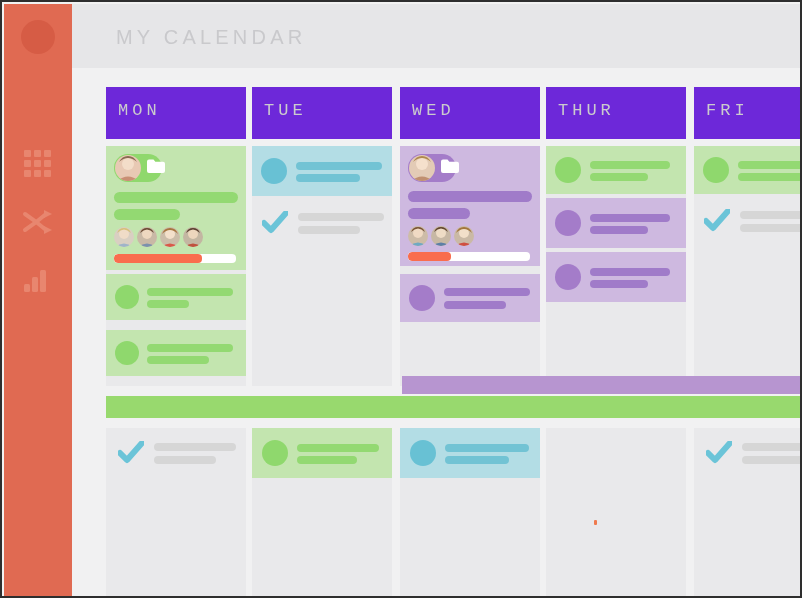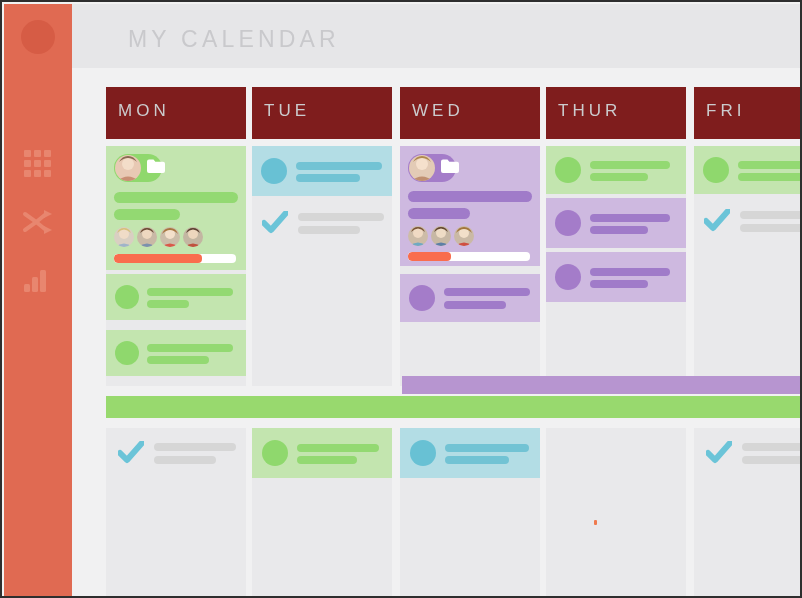--- a/index.html
+++ b/index.html
@@ -46,22 +46,22 @@
 
   
   .topbar {
     position: absolute;
     left: 70px; top: 2px;
     width: 730px; height: 64px;
     background: #e6e6e8;
   }
   .topbar-title {
     position: absolute;
-    left: 56px; top: 22px;
-    font-size: 23px;
+    left: 44px; top: 22px;
+    font-size: 20px;
     letter-spacing: 4.2px;
     color: #c9c9cc;
     font-weight: 400;
     text-align: center;
   }
 
   
   .board {
     position: absolute;
     left: 70px; top: 66px;
@@ -78,21 +78,22 @@
   .col-1 { left: 180px; }
   .col-2 { left: 328px; }
   .col-3 { left: 474px; }
   .col-4 { left: 622px; }
 
   .day-head {
     position: absolute;
     top: 19px;
     width: 140px;
     height: 52px;
-    background: #7f1d1d;
+    background: #6d28d9;
+    font-family: Liberation Mono, monospace;
   }
   .day-head span {
     position: absolute;
     left: 12px; top: 14px;
     font-size: 17px;
     letter-spacing: 4px;
     color: #cbcbcd;
   }
 
   

